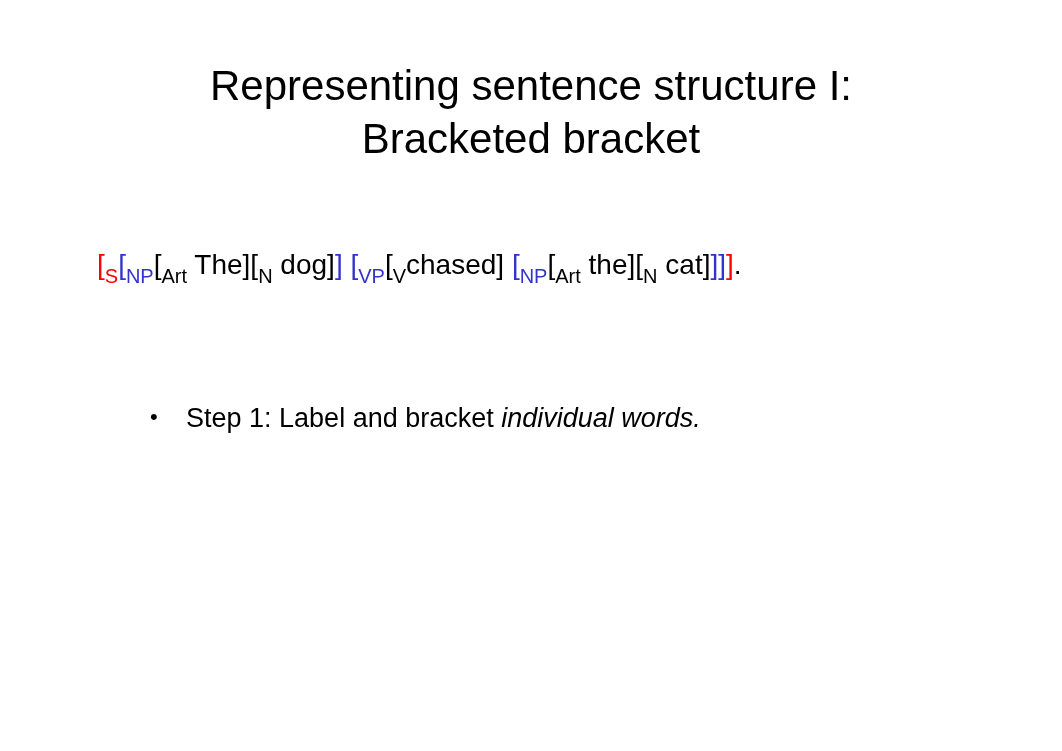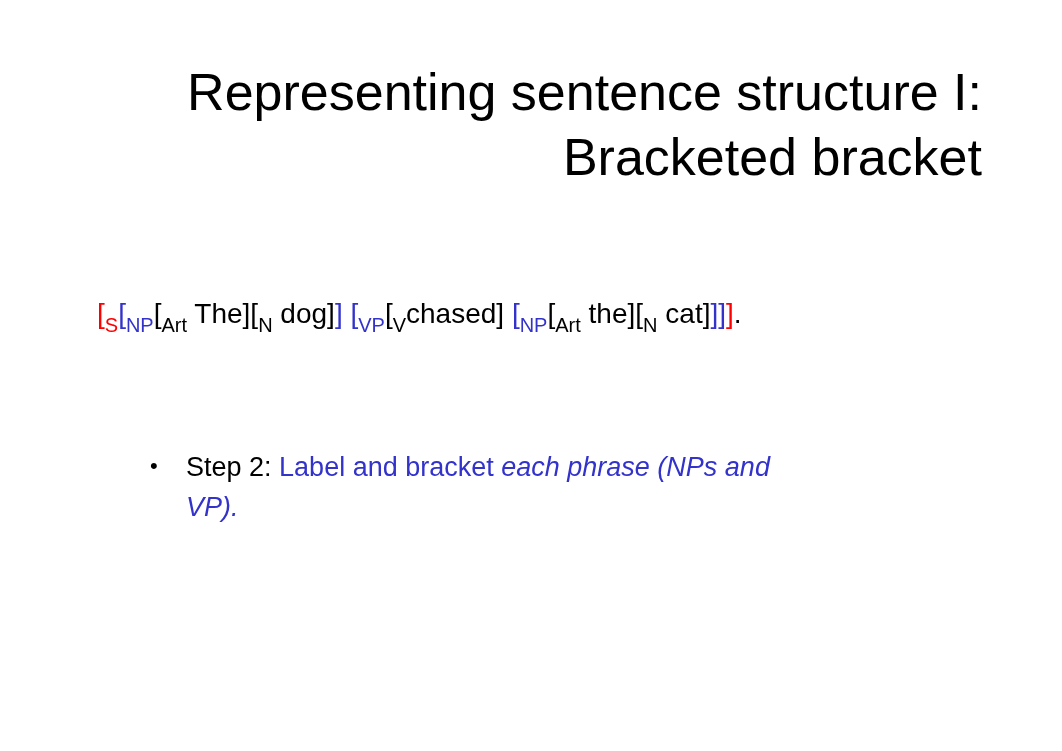--- a/index.html
+++ b/index.html
@@ -12,26 +12,26 @@
     color: #000000;
   }
   .slide {
     box-sizing: border-box;
     width: 1062px;
     height: 751px;
     padding: 50px 80px 40px 80px;
     position: relative;
   }
   .title {
-    text-align: right;
-    font-size: 52px;
+    text-align: center;
+    font-size: 42px;
     font-weight: 400;
     line-height: 1.25;
     margin-top: 10px;
-    margin-bottom: 104px;
+    margin-bottom: 80px;
   }
   .bracketed {
     font-size: 28px;
     line-height: 1.4;
     margin-left: 17px;
     margin-bottom: 110px;
     white-space: nowrap;
   }
   .bracketed .red { color: #ff0000; }
   .bracketed .blue { color: #3333cc; }
@@ -74,17 +74,17 @@
     <span>Representing sentence structure I:</span><br>
     <span>Bracketed bracket</span>
   </div>
 
   <div class="bracketed">
     <span class="red">[</span><span class="red sub">S</span><span class="blue">[</span><span class="blue sub">NP</span><span>[</span><span class="sub">Art</span><span> The</span><span>]</span><span>[</span><span class="sub">N</span><span> dog</span><span>]</span><span class="blue">]</span><span> </span><span class="blue">[</span><span class="blue sub">VP</span><span>[</span><span class="sub">V</span><span>chased</span><span>]</span><span> </span><span class="blue">[</span><span class="blue sub">NP</span><span>[</span><span class="sub">Art</span><span> the</span><span>]</span><span>[</span><span class="sub">N</span><span> cat</span><span>]</span><span class="blue">]</span><span class="blue">]</span><span class="red">]</span><span>.</span>
   </div>
 
   <ul class="steps">
     <li>
-      <span>Step 2: </span><span class="step2-color">Label and bracket </span><span class="step2-color ital">each phrase (NPs and</span><br><span class="step2-color ital">VP).</span>
+      <span>Step 1: Label and bracket </span><span class="ital">individual words.</span>
     </li>
   </ul>
 
 </div>
 
 </body></html>

